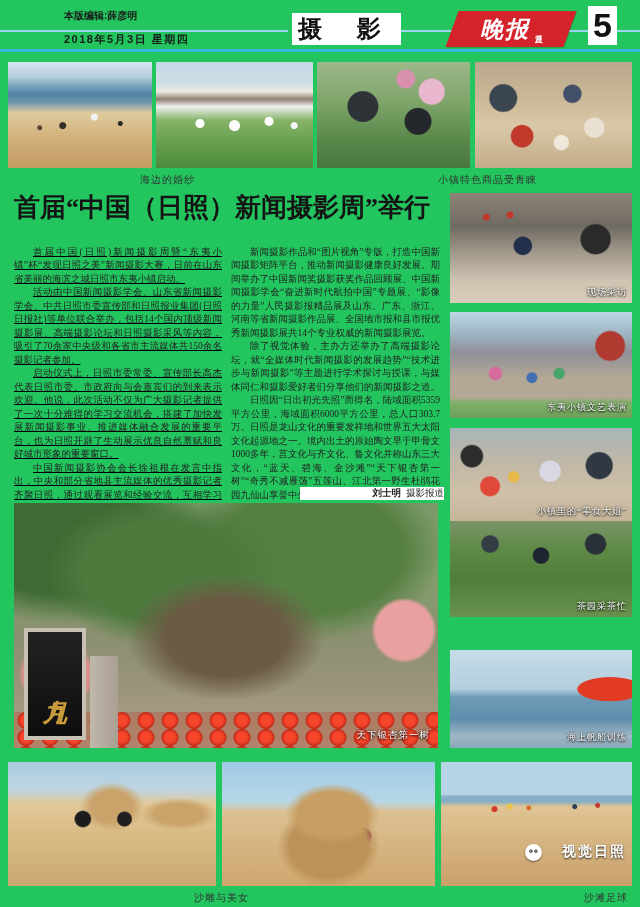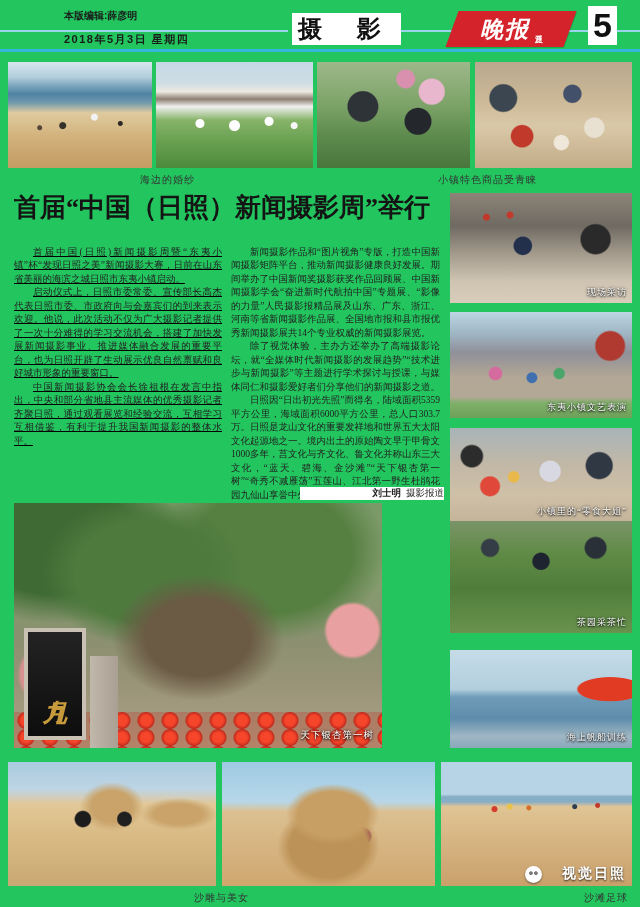--- a/index.html
+++ b/index.html
@@ -82,31 +82,31 @@
     radial-gradient(circle at 60% 58%, #49a56a 0 4%, transparent 5%),
     radial-gradient(circle at 88% 32%, #b03a30 0 8%, transparent 9%),
     linear-gradient(180deg,#bcd6e4 0%,#9fb6c4 20%,#90909a 38%,#b3a795 62%,#b3a795 80%,#7fb06a 86%,#6fa05a 100%);}
   .rp3{top:428px;height:94px;background-image:
     radial-gradient(circle at 22% 62%, #e0483a 0 6%, transparent 7%),
     radial-gradient(circle at 35% 52%, #e8b84a 0 4%, transparent 5%),
     radial-gradient(circle at 55% 46%, #d8d8e2 0 9%, transparent 10%),
     radial-gradient(circle at 82% 40%, #303844 0 8%, transparent 9%),
     radial-gradient(circle at 12% 30%, #2c2c2c 0 6%, transparent 7%),
     linear-gradient(180deg,#a8b4b8 0%,#c2b8a6 40%,#cfc0a8 70%,#c4b49a 100%);}
-  .rp4{top:521px;height:112px;background-image:
+  .rp4{top:521px;height:96px;background-image:
     radial-gradient(circle at 50% 36%, #1e2430 0 7%, transparent 8%),
     radial-gradient(circle at 80% 24%, #2a3038 0 6%, transparent 7%),
     radial-gradient(circle at 22% 24%, #343c46 0 5%, transparent 6%),
     linear-gradient(180deg,#7a9468 0%,#5f8a46 30%,#4f7e3a 60%,#69924e 100%);}
   .rp5{top:650px;height:98px;background-image:
     radial-gradient(ellipse at 88% 40%, #e23b24 0 14%, transparent 15%),
     linear-gradient(180deg,#c6dce8 0%,#b2cedd 40%,#6f9cb8 48%,#5e8dab 70%,#9fb6c4 88%,#8aa8ba 100%);}
 
   
-  .ph-tree{left:14px;top:503px;width:368px;height:245px;background-image:
+  .ph-tree{left:14px;top:503px;width:424px;height:245px;background-image:
     radial-gradient(circle at 10% 70%, #d89090 0 8%, transparent 9%),
     radial-gradient(circle at 92% 52%, #e8a0a0 0 7%, transparent 8%),
     radial-gradient(ellipse at 50% 55%, #6b5a44 0 20%, transparent 33%),
     radial-gradient(ellipse at 35% 28%, #4e7a3e 0 20%, transparent 30%),
     radial-gradient(ellipse at 70% 20%, #567f42 0 22%, transparent 32%),
     radial-gradient(ellipse at 12% 16%, #3f6a33 0 18%, transparent 28%),
     linear-gradient(180deg,#7a9a68 0%,#859e6e 30%,#8a9070 55%,#9a9478 75%,#b0a488 100%);}
   .flowers{position:absolute;left:0;bottom:0;width:100%;height:36px;
     background-color:rgba(190,30,16,.25);
     background-image:radial-gradient(circle, #f5452a 0 5px, rgba(200,30,16,.85) 8px, transparent 9px);
@@ -132,21 +132,21 @@
     linear-gradient(180deg,#9ecae4 0%,#b7d7e8 32%,#dcc092 40%,#cfa76e 100%);}
   .bp3{left:441px;width:191px;background-image:
     radial-gradient(circle at 28% 38%, #d43b2a 0 2.5px, transparent 3.5px),
     radial-gradient(circle at 36% 36%, #e8c24a 0 2.5px, transparent 3.5px),
     radial-gradient(circle at 46% 37%, #d4702a 0 2px, transparent 3px),
     radial-gradient(circle at 70% 36%, #2c3e50 0 2px, transparent 3px),
     radial-gradient(circle at 82% 35%, #c0392b 0 2px, transparent 3px),
     linear-gradient(180deg,#b7d4e6 0%,#b7d4e6 26%,#86aec6 28%,#86aec6 32%,#e0c494 36%,#c9a06a 100%);}
   .cap-bot-l{left:194px;top:891px;}
   .cap-bot-r{left:584px;top:891px;}
-  .watermark{position:absolute;right:6px;bottom:3px;display:flex;align-items:center;gap:20px;}
+  .watermark{position:absolute;right:6px;bottom:25px;display:flex;align-items:center;gap:20px;}
   .wechat{width:17px;height:17px;border-radius:50%;background-color:#fff;background-image:
     radial-gradient(circle at 35% 42%, #7a7a7a 0 1.5px, transparent 2.2px),
     radial-gradient(circle at 64% 42%, #7a7a7a 0 1.5px, transparent 2.2px);
     box-shadow:0 1px 2px rgba(0,0,0,.5);}
   .wm-txt{font:bold 14px "Liberation Sans",sans-serif;color:#fff;letter-spacing:2px;
     text-shadow:0 1px 2px rgba(0,0,0,.8);}
 </style>
 </head>
 <body>
 
@@ -170,20 +170,21 @@
   <div class="ph ph-wedding"></div>
   <div class="ph ph-garden"></div>
   <div class="ph ph-market"></div>
   <span class="cap cap-top-l">海边的婚纱</span>
   <span class="cap cap-top-r">小镇特色商品受青睐</span>
 
   <h1 class="headline">首届“中国（日照）新闻摄影周”举行</h1>
 
   <div class="col col1">
     <p>首届中国(日照)新闻摄影周暨“东夷小镇”杯“发现日照之美”新闻摄影大赛，日前在山东省美丽的海滨之城日照市东夷小镇启动。</p>
+    <p>活动由中国新闻摄影学会、山东省新闻摄影学会、中共日照市委宣传部和日照报业集团(日照日报社)等单位联合举办，包括14个国内顶级新闻摄影展、高端摄影论坛和日照摄影采风等内容，吸引了70余家中央级和各省市主流媒体共150余名摄影记者参加。</p>
     <p>启动仪式上，日照市委常委、宣传部长高杰代表日照市委、市政府向与会嘉宾们的到来表示欢迎。他说，此次活动不仅为广大摄影记者提供了一次十分难得的学习交流机会，搭建了加快发展新闻摄影事业、推进媒体融合发展的重要平台，也为日照开辟了生动展示优良自然禀赋和良好城市形象的重要窗口。</p>
     <p>中国新闻摄影协会会长徐祖根在发言中指出，中央和部分省地县主流媒体的优秀摄影记者齐聚日照，通过观看展览和经验交流，互相学习互相借鉴，有利于提升我国新闻摄影的整体水平。</p>
 
   </div>
   <div class="col col2">
     <p>新闻摄影作品和“图片视角”专版，打造中国新闻摄影矩阵平台，推动新闻摄影健康良好发展。期间举办了中国新闻奖摄影获奖作品回顾展、中国新闻摄影学会“奋进新时代航拍中国”专题展、“影像的力量”人民摄影报精品展及山东、广东、浙江、河南等省新闻摄影作品展、全国地市报和县市报优秀新闻摄影展共14个专业权威的新闻摄影展览。</p>
     <p>除了视觉体验，主办方还举办了高端摄影论坛，就“全媒体时代新闻摄影的发展趋势”“技术进步与新闻摄影”等主题进行学术探讨与授课，与媒体同仁和摄影爱好者们分享他们的新闻摄影之道。</p>
     <p>日照因“日出初光先照”而得名，陆域面积5359平方公里，海域面积6000平方公里，总人口303.7万。日照是龙山文化的重要发祥地和世界五大太阳文化起源地之一。境内出土的原始陶文早于甲骨文1000多年，莒文化与齐文化、鲁文化并称山东三大文化，“蓝天、碧海、金沙滩”“天下银杏第一树”“奇秀不减雁荡”五莲山、江北第一野生杜鹃花园九仙山享誉中外，是全国文明城市、国家森林城市、中国优秀旅游城市，荣获“联合国人居奖”“长安杯”等称号。</p>
   </div>
   <div class="byline">

